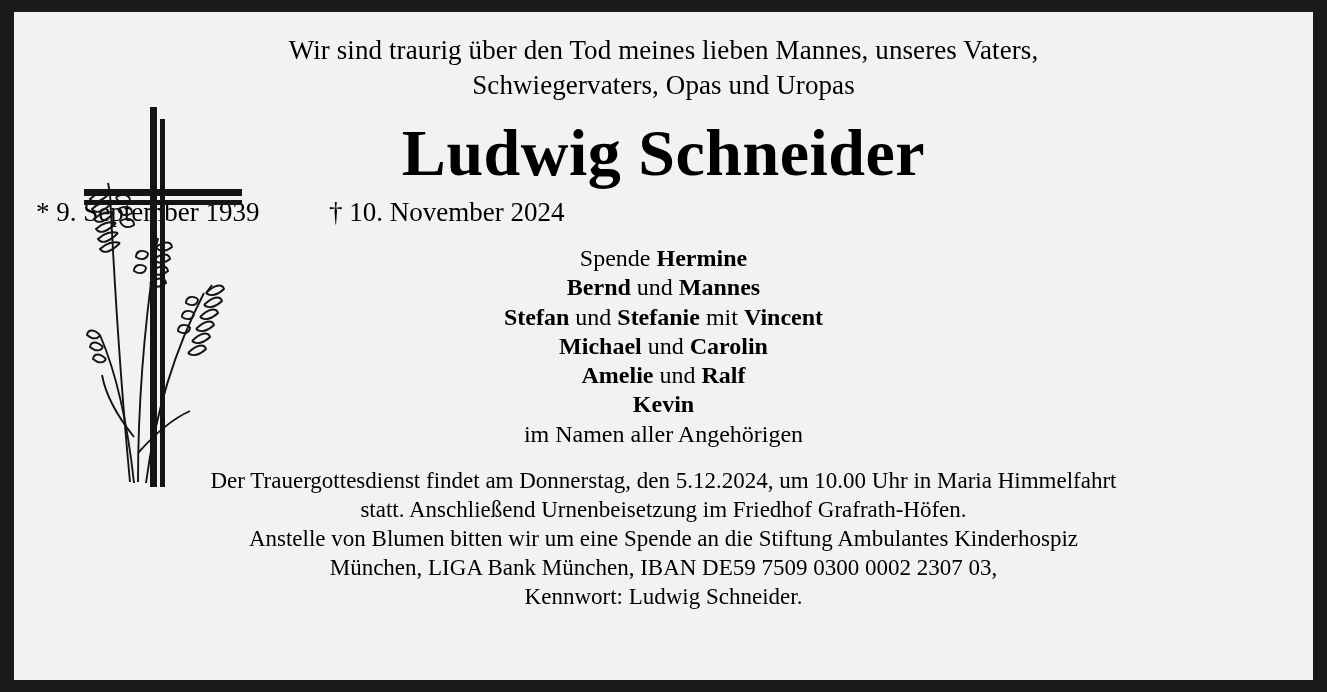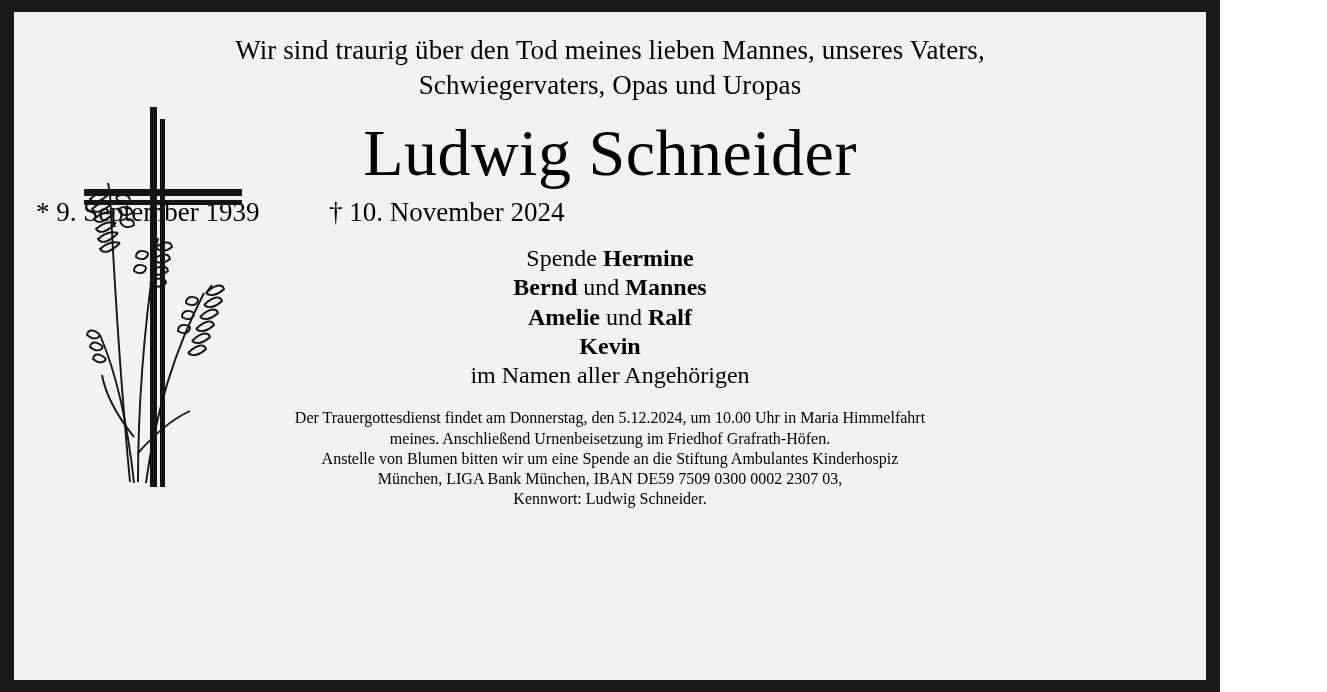--- a/index.html
+++ b/index.html
@@ -10,21 +10,21 @@
   body {
     width: 1327px;
     height: 692px;
     font-family: "Liberation Serif", serif;
     color: #000000;
     overflow: hidden;
   }
   .notice {
     position: relative;
     box-sizing: border-box;
-    width: 1220px;
+    width: 1327px;
     height: 692px;
     background: #1a1a1a;
     padding: 12px 14px 12px 14px;
   }
   .notice-inner {
     box-sizing: border-box;
     width: 100%;
     height: 100%;
     background: #f2f2f2;
     position: relative;
@@ -37,38 +37,38 @@
     margin: 3px 0 0 0;
     letter-spacing: 0.1px;
   }
   .intro div { white-space: nowrap; }
   .name {
     text-align: center;
     font-size: 66px;
     line-height: 1.15;
     margin: 12px 0 6px 0;
     letter-spacing: 0.5px;
-    font-weight: normal;
+    font-weight: bold;
   }
   .dates {
     font-size: 27px;
     margin: 6px 0 0 0;
   }
   .dates .gap { display: inline-block; width: 56px; }
   .family {
     text-align: center;
     font-size: 24px;
     line-height: 1.22;
     margin: 16px 0 0 0;
   }
   .family .row { white-space: nowrap; }
   .family b { font-weight: bold; }
   .footer {
     text-align: center;
-    font-size: 16px;
+    font-size: 23px;
     line-height: 1.26;
     margin: 18px 0 0 0;
   }
   .footer .row { white-space: nowrap; }
   .emblem {
     position: absolute;
     left: 58px;
     top: 85px;
     width: 190px;
     height: 400px;
@@ -143,27 +143,29 @@
 
     <div class="dates">
       <span>* 9. September 1939</span>
       <span class="gap"></span>
       <span>† 10. November 2024</span>
     </div>
 
     <div class="family" id="family-list">
         <div class="row"><span>Spende </span><b>Hermine</b></div>
         <div class="row"><b>Bernd</b><span> und </span><b>Mannes</b></div>
+        <div class="row"><b>Stefan</b><span> und </span><b>Stefanie</b><span> mit </span><b>Vincent</b></div>
+        <div class="row"><b>Michael</b><span> und </span><b>Carolin</b></div>
         <div class="row"><b>Amelie</b><span> und </span><b>Ralf</b></div>
         <div class="row"><b>Kevin</b></div>
         <div class="row">im Namen aller Angehörigen</div>
       </div>
 
     <div class="footer" id="footer-block">
         <div class="row">Der Trauergottesdienst findet am Donnerstag, den 5.12.2024, um 10.00 Uhr in Maria Himmelfahrt</div>
-        <div class="row">meines. Anschließend Urnenbeisetzung im Friedhof Grafrath-Höfen.</div>
+        <div class="row">statt. Anschließend Urnenbeisetzung im Friedhof Grafrath-Höfen.</div>
         <div class="row">Anstelle von Blumen bitten wir um eine Spende an die Stiftung Ambulantes Kinderhospiz</div>
         <div class="row">München, LIGA Bank München, IBAN DE59 7509 0300 0002 2307 03,</div>
         <div class="row">Kennwort: Ludwig Schneider.</div>
       </div>
 
   </div>
 </div>
 
 </body></html>

